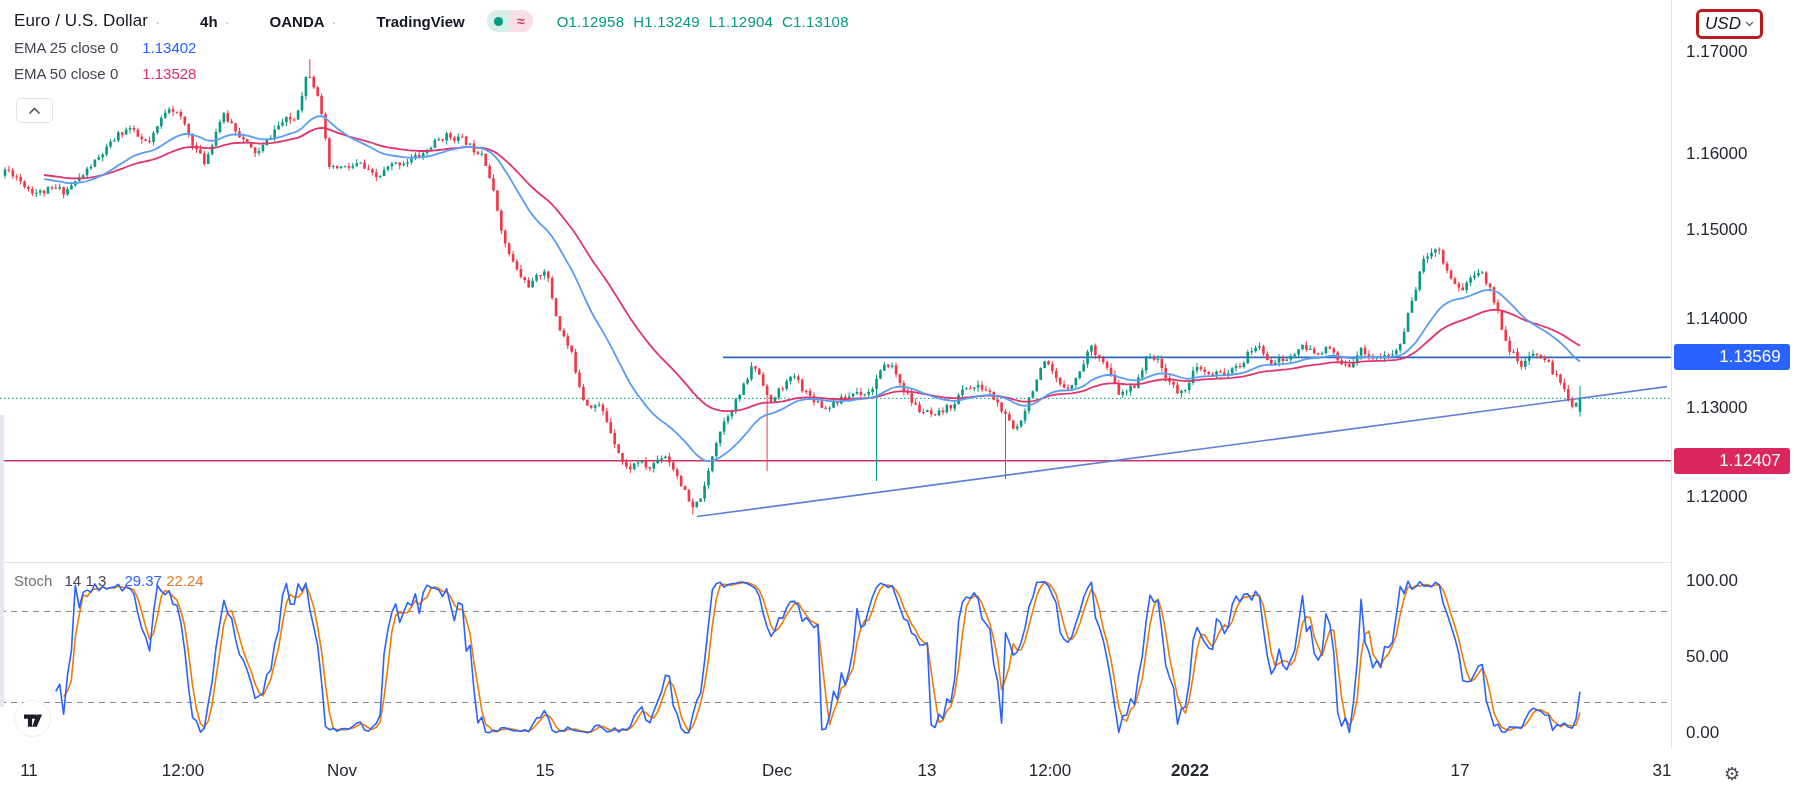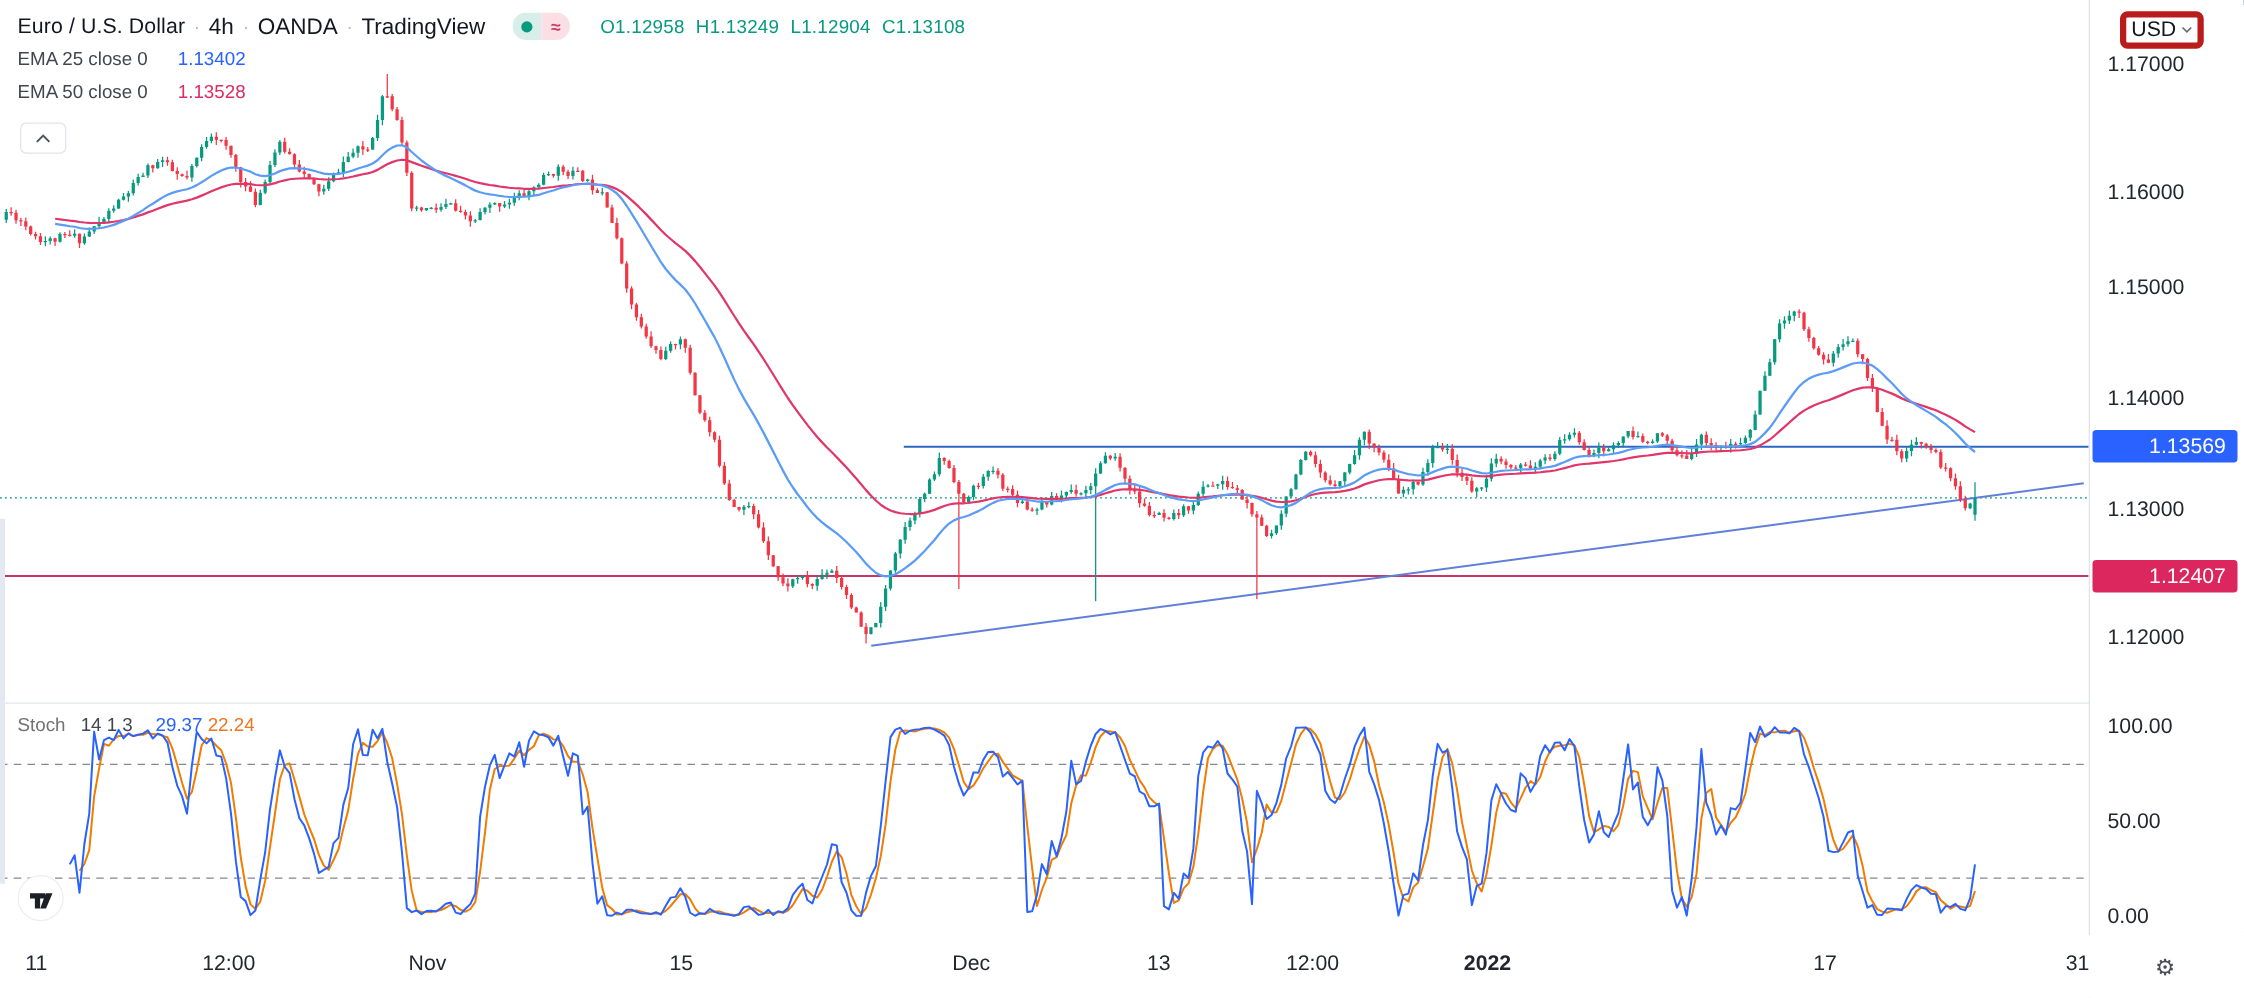--- a/index.html
+++ b/index.html
@@ -10,21 +10,21 @@
 
   
   .v-sep { position:absolute; top:0; width:1px; height:798px; background:#e0e3eb; }
   .h-sep { position:absolute; left:0; width:1795px; height:1px; background:#e0e3eb; }
 
   
   #legend { position:absolute; left:14px; top:8px; }
   .title-row { display:flex; align-items:center; height:26px; white-space:nowrap; }
   .title-main { font-size:17px; font-weight:400; color:#131722; letter-spacing:.1px; }
   .title-sep { color:#b2b5be; font-size:15px; margin:0 7px; font-weight:400; }
-  .title-part { font-size:18px; font-weight:400; color:#131722; }
+  .title-part { font-size:15px; font-weight:700; color:#131722;margin-left:33px; }
   .status-pill { display:inline-flex; margin-left:22px; height:22px; border-radius:11px; overflow:hidden; }
   .pill-left { width:23px; background:#d8efe9; display:flex; align-items:center; justify-content:center; }
   .pill-dot { width:9px; height:9px; border-radius:50%; background:#089981; }
   .pill-right { width:23px; background:#fbdfe7; display:flex; align-items:center; justify-content:center;
                 color:#cc3b5d; font-size:14px; font-weight:700; }
   .ohlc-row { display:inline-flex; margin-left:24px; font-size:15px; color:#089981; }
   .ohlc-item { margin-right:9px; letter-spacing:.2px; }
   .ind-row { height:26px; display:flex; align-items:center; font-size:15px; color:#434651; white-space:nowrap; }
   .ind-val { margin-left:24px; }
   .ind-val.blue { color:#2962ff; }
@@ -33,23 +33,23 @@
   #collapse-btn { position:absolute; left:16px; top:98px; width:37px; height:25px; background:#fff;
                   border:1px solid #e0e3eb; border-radius:5px; display:flex; align-items:center;
                   justify-content:center; cursor:pointer; }
 
   
   #price-axis { position:absolute; left:1672px; top:0; width:123px; height:748px; background:#fff; }
   .axis-label { position:absolute; left:14px; font-size:17px; color:#22262f; white-space:nowrap; }
   .price-badge { position:absolute; left:2px; width:116px; height:26px; border-radius:3px; color:#fff;
                  font-size:17px; display:flex; align-items:center; justify-content:center;padding-left:36px; }
 
-  #currency-btn { position:absolute; left:1696px; top:9px; width:67px; height:30px; border:5px solid #b91c1c;
+  #currency-btn { position:absolute; left:1696px; top:9px; width:67px; height:30px; border:3px solid #b91c1c;
                   border-radius:6px; background:#fff; display:flex; align-items:center; justify-content:center;
-                  gap:4px; font-size:17px; color:#131722; cursor:pointer; }
+                  gap:4px; font-size:17px; color:#131722; cursor:pointer;font-style:italic; }
   #top-right-strip { position:absolute; left:1692px; top:0; width:103px; height:4px; background:#2c54cc; }
   #left-strip { position:absolute; left:0; top:415px; width:4px; height:292px; background:#e4e8f1; }
 
   
   #stoch-legend { position:absolute; left:14px; top:572px; font-size:15px; white-space:nowrap; }
   #stoch-legend .nm { color:#737373;text-align:right; }
   #stoch-legend .pr { color:#434651; margin-left:8px; }
   #stoch-legend .kv { color:#2962ff; margin-left:14px; }
   #stoch-legend .dv { color:#ef7622; }
 
@@ -135,21 +135,21 @@
     <span class="kv">29.37</span>
     <span class="dv">22.24</span>
   </div>
 
   <div id="price-axis">
       <div class="axis-label" style="top: 42px;">1.17000</div>
       <div class="axis-label" style="top: 131px; margin-top: 13px;">1.16000</div>
       <div class="axis-label" style="top: 220px;">1.15000</div>
       <div class="axis-label" style="top: 309px;">1.14000</div>
       <div class="axis-label" style="top: 398px; text-align: right;">1.13000</div>
-      <div class="axis-label" style="top: 500px;">1.12000</div>
+      <div class="axis-label" style="top: 487px;">1.12000</div>
       <div class="price-badge" style="top: 344.359px; background: rgb(41, 98, 255);">1.13569</div>
       <div class="price-badge" style="top: 447.777px; background: rgb(220, 39, 94);">1.12407</div>
       <div class="axis-label" style="top: 571.13px;">100.00</div>
       <div class="axis-label" style="top: 646.965px;">50.00</div>
       <div class="axis-label" style="top: 722.8px;">0.00</div>
     </div>
 
   <div id="currency-btn">
     <span>USD</span>
     <svg width="9" height="6">

